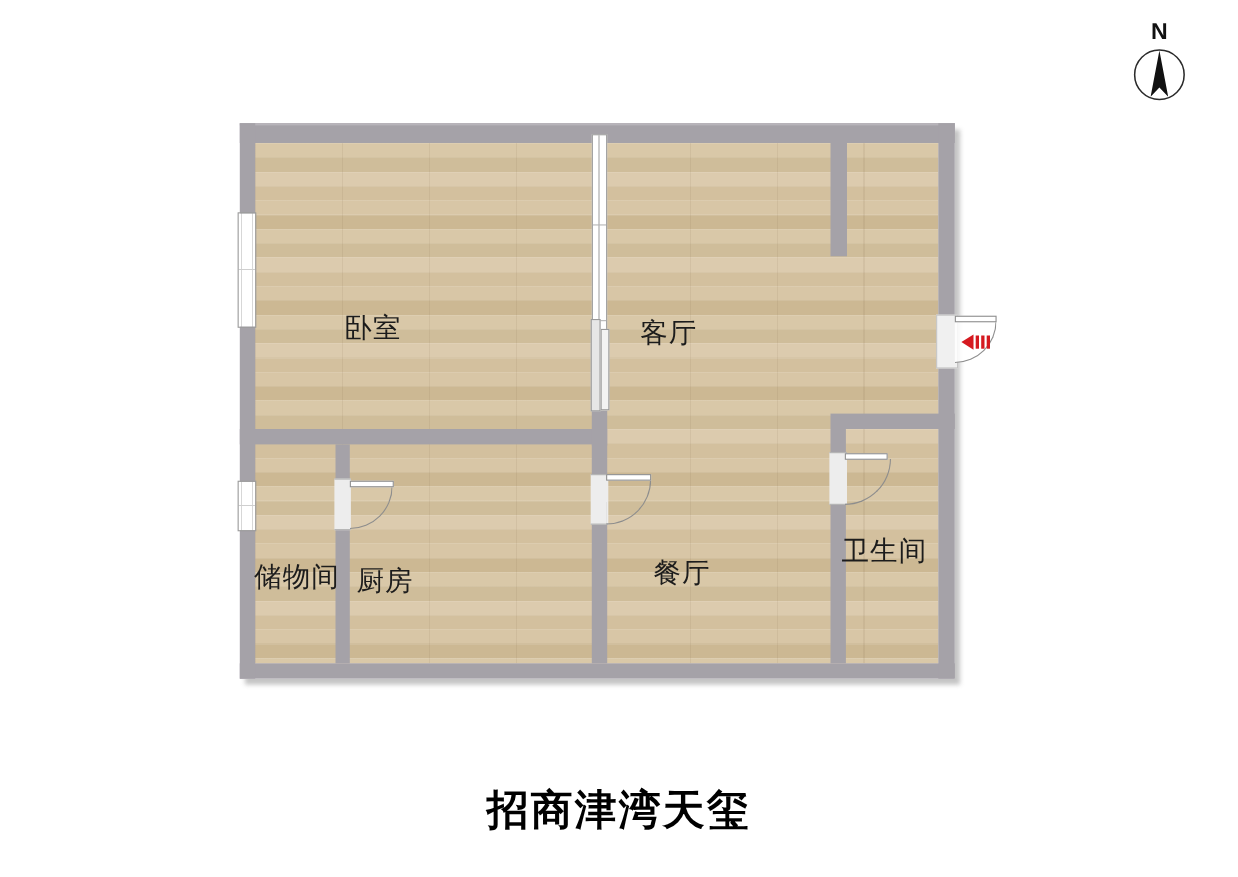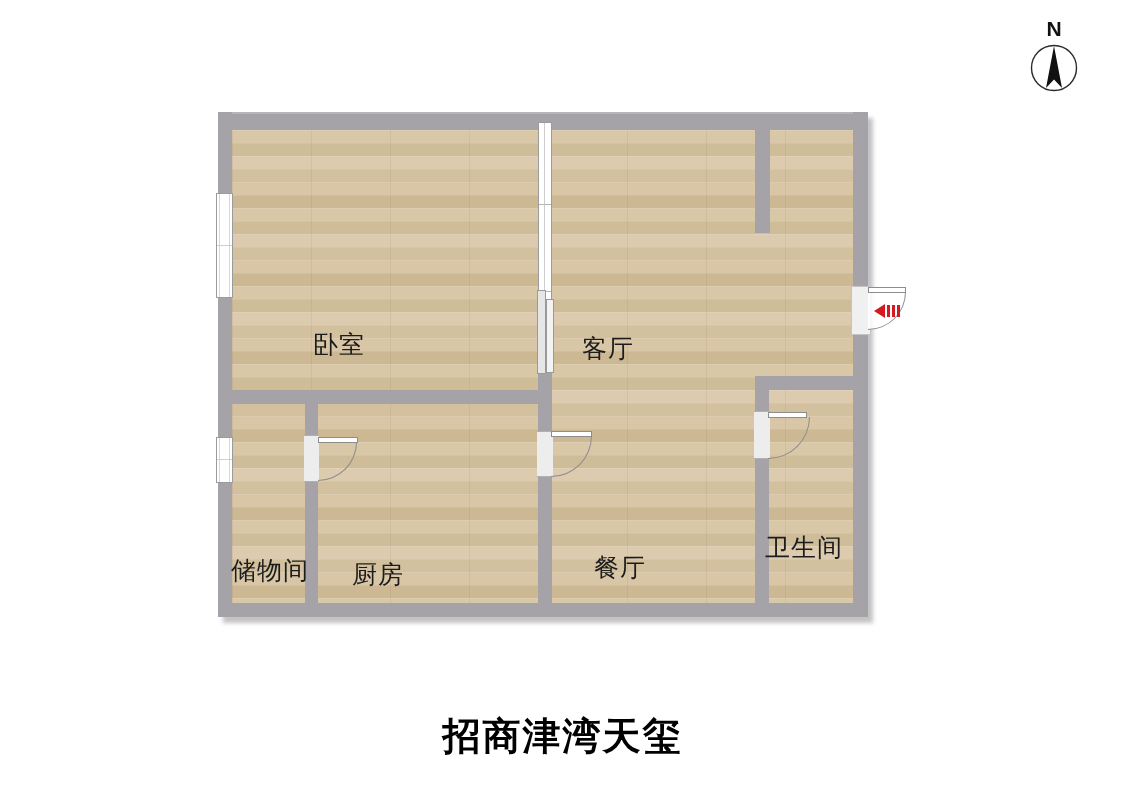--- a/index.html
+++ b/index.html
@@ -92,26 +92,26 @@
   .leaf-4{left:650px;top:175px;width:38px;height:6px;}
   .arc-4{left:650px;top:180px;width:38px;height:38px;background:rgba(255,255,255,.85);}
   .entry-marker{position:absolute;left:656px;top:191px;width:30px;height:15px;display:flex;align-items:center;}
   .entry-tri{width:0;height:0;border-top:7px solid transparent;border-bottom:7px solid transparent;border-right:11px solid var(--entry);}
   .entry-bar{width:3px;height:12px;background:var(--entry);margin-left:2px;}
 
   
   .room-label{
     position:absolute;transform:translate(-50%,-50%);
     font-family:"Liberation Serif","DejaVu Serif",serif;
-    font-size:25px;color:#1c1c1c;letter-spacing:1px;white-space:nowrap;margin-top:46px;
+    font-size:25px;color:#1c1c1c;letter-spacing:1px;white-space:nowrap;
   }
   .lbl-bedroom{left:121px;top:186px;}
   .lbl-living{left:390px;top:190px;}
   .lbl-storage{left:52px;top:412px;}
-  .lbl-kitchen{left:160px;top:416px;}
+  .lbl-kitchen{left:132px;top:416px;}
   .lbl-dining{left:402px;top:409px;}
   .lbl-bathroom{left:586px;top:389px;}
 
   
   .plan-title{
     position:absolute;left:0;right:0;top:711px;text-align:center;
     font-family:"Liberation Sans","DejaVu Sans",sans-serif;
     font-size:38px;font-weight:600;color:#000;letter-spacing:2px;
   }
 </style>

